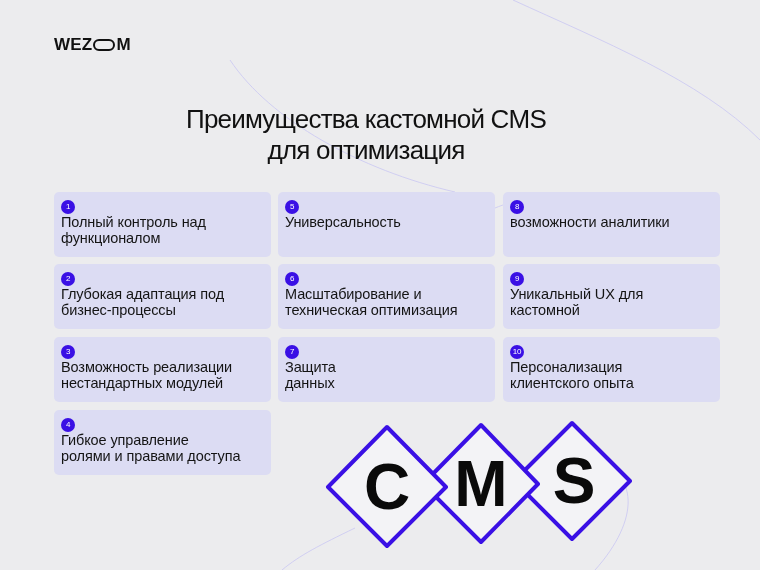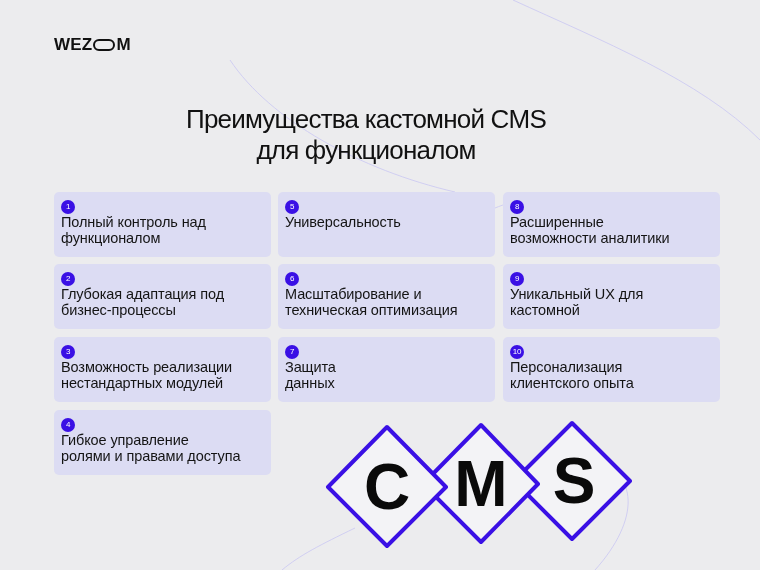--- a/index.html
+++ b/index.html
@@ -95,21 +95,21 @@
 </svg>
 
 <div class="logo">
   <span>WEZ</span>
   <span class="oval"></span>
   <span>M</span>
 </div>
 
 <h1 class="title">
   <span>Преимущества кастомной CMS</span>
-  <span>для функционалом</span>
+  <span>для оптимизация</span>
 </h1>
 
 <div class="card" style="left:54px; top:192px;">
   <div class="badge">1</div>
   <div class="card-text">
     <span>Полный контроль над</span>
     <span>функционалом</span>
   </div>
 </div>
 <div class="card" style="left:54px; top:264px;">
@@ -151,21 +151,20 @@
   <div class="badge">7</div>
   <div class="card-text">
     <span>Защита</span>
     <span>данных</span>
   </div>
 </div>
 
 <div class="card" style="left:503px; top:192px;">
   <div class="badge">8</div>
   <div class="card-text">
-    <span>Расширенные</span>
     <span>возможности аналитики</span>
   </div>
 </div>
 <div class="card" style="left:503px; top:264px;">
   <div class="badge">9</div>
   <div class="card-text">
     <span>Уникальный UX для</span>
     <span>кастомной</span>
   </div>
 </div>

